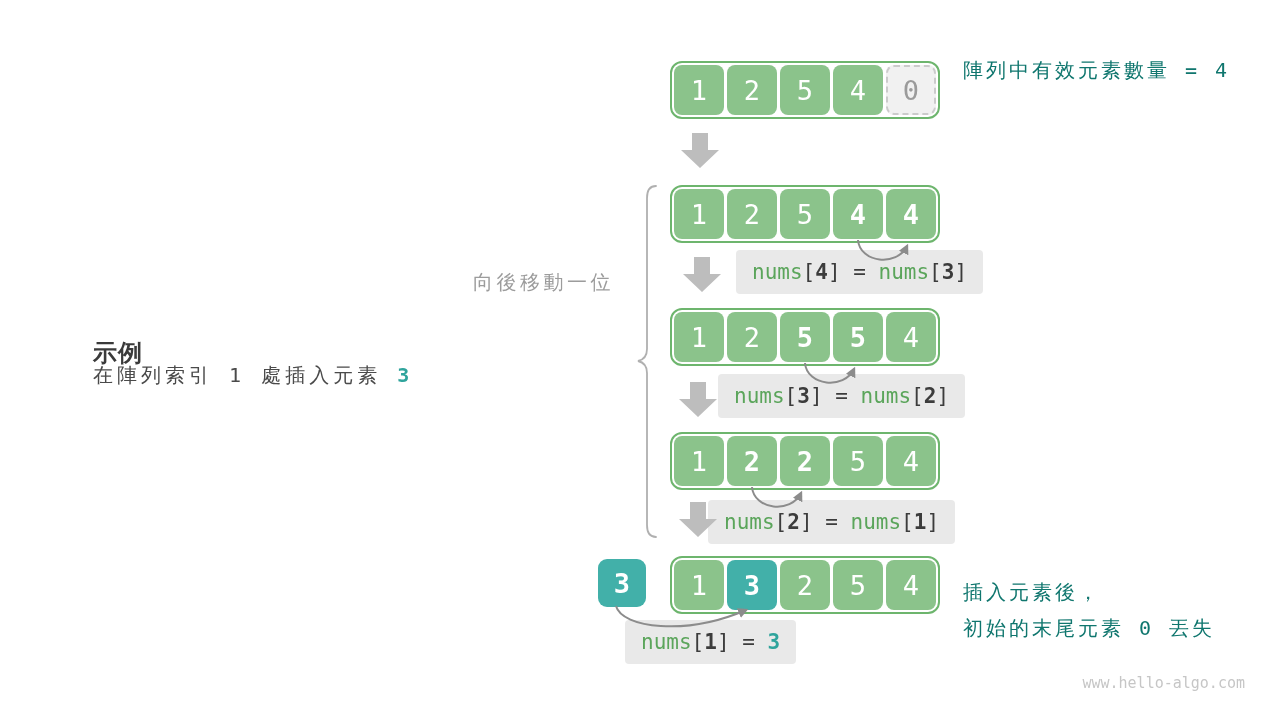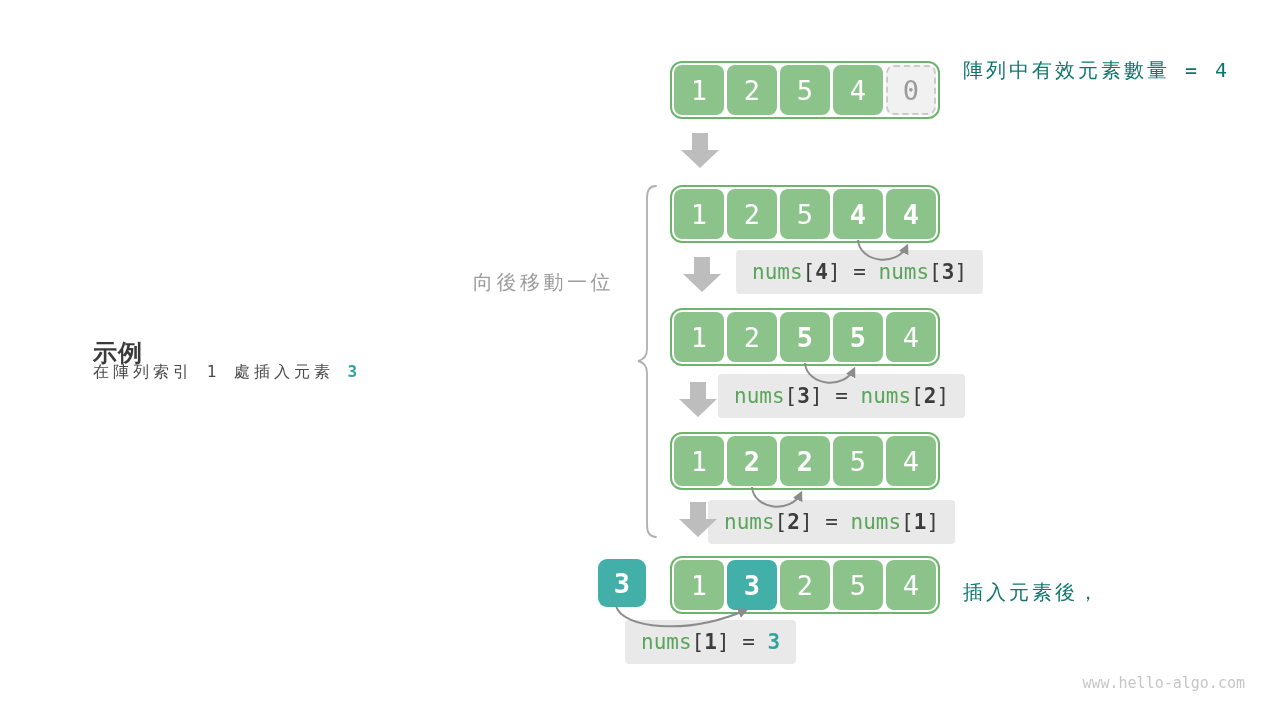--- a/index.html
+++ b/index.html
@@ -20,21 +20,21 @@
               font-size:27px;font-weight:bold;z-index:3;}
   
   .code-label{position:absolute;background:var(--label_bg);border-radius:4px;height:44px;
               display:flex;align-items:center;padding:0 16px;font-size:21px;z-index:2;white-space:pre;}
   .c-green{color:var(--code_green);}
   .c-dark{color:var(--code_dark);}
   .c-darkb{color:var(--code_dark);font-weight:bold;}
   .c-tealb{color:var(--teal_text);font-weight:bold;}
   
   .example-title{position:absolute;left:93px;top:322px;font-size:24px;font-weight:bold;color:#3a3a3a;letter-spacing:1px;margin-top:15px;}
-  .example-desc{position:absolute;left:93px;top:362px;font-size:16px;color:#4a4a4a;white-space:pre;letter-spacing:4px;}
+  .example-desc{position:absolute;left:93px;top:362px;font-size:20px;color:#4a4a4a;white-space:pre;letter-spacing:4px;}
   .example-desc .teal3{color:var(--teal_text);font-weight:bold;}
   .note{font-size:20px;color:#0f766e;line-height:36px;letter-spacing:3px;}
   .note > div{white-space:pre;}
   .shift-note{position:absolute;left:473px;top:264px;font-size:20px;color:#9c9c9c;line-height:37px;letter-spacing:3.5px;}
   .watermark{position:absolute;right:35px;top:674px;font-size:15px;color:#c6c6c6;}
   svg.overlay{position:absolute;left:0;top:0;z-index:4;pointer-events:none;}
 </style>
 </head>
 <body>
 
@@ -44,20 +44,21 @@
 <div class="shift-note">
   <div>向後移動一位</div>
 </div>
 
 <div class="note abs" style="left:963px;top:52px;">
   <div>陣列中有效元素數量 = 4</div>
 </div>
 
 <div class="note abs" style="left:963px;top:548px;margin-top:26px;">
   <div>插入元素後，</div>
+  <div>初始的末尾元素 0 丟失</div>
 </div>
 
 <div class="watermark">www.hello-algo.com</div>
 
 <div class="array-row" style="left:670px;top:61px;">
     <div class="cell">1</div>
     <div class="cell">2</div>
     <div class="cell">5</div>
     <div class="cell">4</div>
     <div class="cell ghost">0</div>

